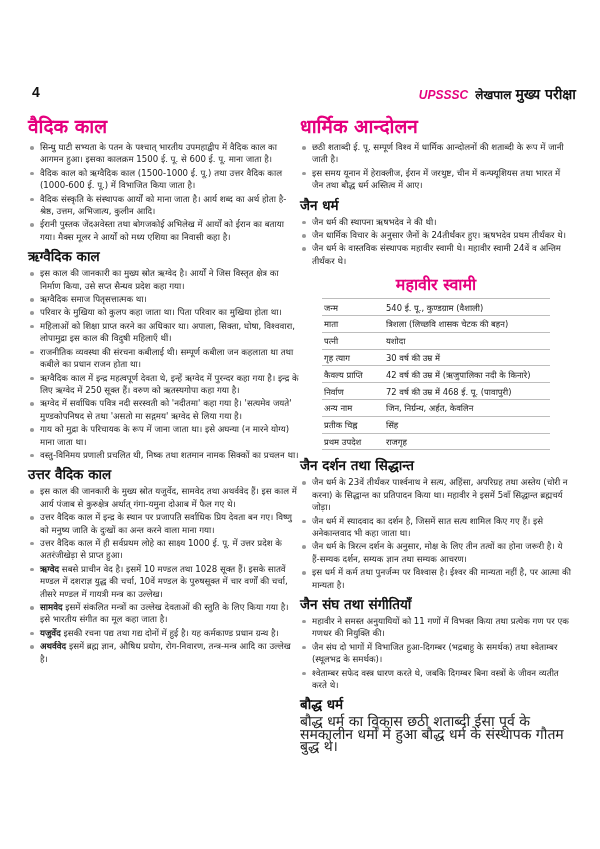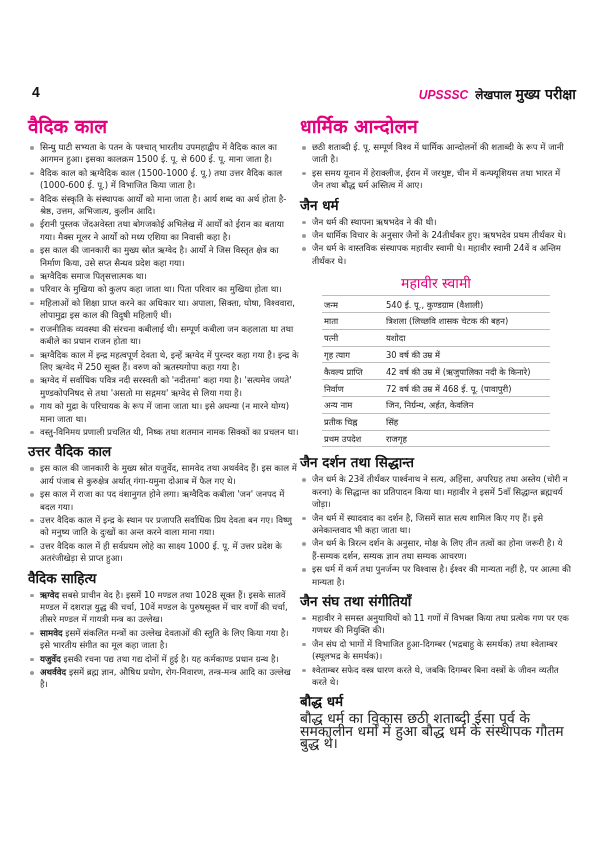--- a/index.html
+++ b/index.html
@@ -29,21 +29,21 @@
     ul { list-style: none; margin: 0; padding: 0; }
     li {
       position: relative; padding-left: 12px; font-size: 8.6px; line-height: 12.4px; margin-bottom: 1px; color: #222;
     }
     li::before {
       content: ""; position: absolute; left: 2px; top: 5px; width: 3.5px; height: 3.5px; border-radius: 50%; background: #999;
     }
     li b { font-weight: bold; }
     p.para { margin: 0; font-size: 14px; line-height: 12.4px; color: #222; }
     .table-title {
-      text-align: center; color: #e5007e; font-weight: normal; font-size: 14px; margin: 6px 0 3px 0;
+      text-align: center; color: #e5007e; font-weight: bold; font-size: 16px; margin: 6px 0 3px 0;
     }
     table.info {
       border-collapse: collapse; width: 228px; margin-left: 22px; margin-bottom: 6px;
     }
     table.info td {
       font-size: 8.4px; padding: 2.4px 2px; border-bottom: 1.5px solid #bdbdbd; vertical-align: top; color: #222;
     }
     table.info tr:first-child td { border-top: 1.5px solid #bdbdbd; }
     table.info td.k { width: 58px; }
   </style>
@@ -59,41 +59,40 @@
 
 <div class="col left">
   <h1 class="main">वैदिक काल</h1>
   <ul>
     <li>सिन्धु घाटी सभ्यता के पतन के पश्चात् भारतीय उपमहाद्वीप में वैदिक काल का आगमन हुआ। इसका कालक्रम 1500 ई. पू. से 600 ई. पू. माना जाता है।</li>
     <li>वैदिक काल को ऋग्वैदिक काल (1500-1000 ई. पू.) तथा उत्तर वैदिक काल (1000-600 ई. पू.) में विभाजित किया जाता है।</li>
     <li>वैदिक संस्कृति के संस्थापक आर्यों को माना जाता है। आर्य शब्द का अर्थ होता है- श्रेष्ठ, उत्तम, अभिजात्य, कुलीन आदि।</li>
     <li>ईरानी पुस्तक जेंदअवेस्ता तथा बोगजकोई अभिलेख में आर्यों को ईरान का बताया गया। मैक्स मूलर ने आर्यों को मध्य एशिया का निवासी कहा है।</li>
   </ul>
 
+  <h2 class="sub">ऋग्वैदिक काल</h2>
   <ul>
     <li>इस काल की जानकारी का मुख्य स्रोत ऋग्वेद है। आर्यों ने जिस विस्तृत क्षेत्र का निर्माण किया, उसे सप्त सैन्धव प्रदेश कहा गया।</li>
     <li>ऋग्वैदिक समाज पितृसत्तात्मक था।</li>
     <li>परिवार के मुखिया को कुलप कहा जाता था। पिता परिवार का मुखिया होता था।</li>
     <li>महिलाओं को शिक्षा प्राप्त करने का अधिकार था। अपाला, सिक्ता, घोषा, विश्ववारा, लोपामुद्रा इस काल की विदुषी महिलाएँ थीं।</li>
     <li>राजनीतिक व्यवस्था की संरचना कबीलाई थी। सम्पूर्ण कबीला जन कहलाता था तथा कबीले का प्रधान राजन होता था।</li>
     <li>ऋग्वैदिक काल में इन्द्र महत्वपूर्ण देवता थे, इन्हें ऋग्वेद में पुरन्दर कहा गया है। इन्द्र के लिए ऋग्वेद में 250 सूक्त हैं। वरुण को ऋतस्यगोपा कहा गया है।</li>
     <li>ऋग्वेद में सर्वाधिक पवित्र नदी सरस्वती को 'नदीतमा' कहा गया है। 'सत्यमेव जयते' मुण्डकोपनिषद से तथा 'असतो मा सद्गमय' ऋग्वेद से लिया गया है।</li>
     <li>गाय को मुद्रा के परिचायक के रूप में जाना जाता था। इसे अघन्या (न मारने योग्य) माना जाता था।</li>
     <li>वस्तु-विनिमय प्रणाली प्रचलित थी, निष्क तथा शतमान नामक सिक्कों का प्रचलन था।</li>
   </ul>
 
   <h2 class="sub">उत्तर वैदिक काल</h2>
   <ul>
     <li>इस काल की जानकारी के मुख्य स्रोत यजुर्वेद, सामवेद तथा अथर्ववेद हैं। इस काल में आर्य पंजाब से कुरुक्षेत्र अर्थात् गंगा-यमुना दोआब में फैल गए थे।</li>
-    <li>इस काल में राजा का पद वंशानुगत होने लगा। ऋग्वैदिक कबीला 'जन' जनपद में बदल गया।</li>
     <li>उत्तर वैदिक काल में इन्द्र के स्थान पर प्रजापति सर्वाधिक प्रिय देवता बन गए। विष्णु को मनुष्य जाति के दुःखों का अन्त करने वाला माना गया।</li>
     <li>उत्तर वैदिक काल में ही सर्वप्रथम लोहे का साक्ष्य 1000 ई. पू. में उत्तर प्रदेश के अतरंजीखेड़ा से प्राप्त हुआ।</li>
   </ul>
 
-  <h2 class="sub">वैदिक साहित्य</h2>
   <ul>
     <li><b>ऋग्वेद</b><span> सबसे प्राचीन वेद है। इसमें 10 मण्डल तथा 1028 सूक्त हैं। इसके सातवें मण्डल में दशराज्ञ युद्ध की चर्चा, 10वें मण्डल के पुरुषसूक्त में चार वर्णों की चर्चा, तीसरे मण्डल में गायत्री मन्त्र का उल्लेख।</span></li>
     <li><b>सामवेद</b><span> इसमें संकलित मन्त्रों का उल्लेख देवताओं की स्तुति के लिए किया गया है। इसे भारतीय संगीत का मूल कहा जाता है।</span></li>
     <li><b>यजुर्वेद</b><span> इसकी रचना पद्य तथा गद्य दोनों में हुई है। यह कर्मकाण्ड प्रधान ग्रन्थ है।</span></li>
     <li><b>अथर्ववेद</b><span> इसमें ब्रह्म ज्ञान, औषिध प्रयोग, रोग-निवारण, तन्त्र-मन्त्र आदि का उल्लेख है।</span></li>
   </ul>
 </div>
 
 <div class="col right">
   <h1 class="main">धार्मिक आन्दोलन</h1>

